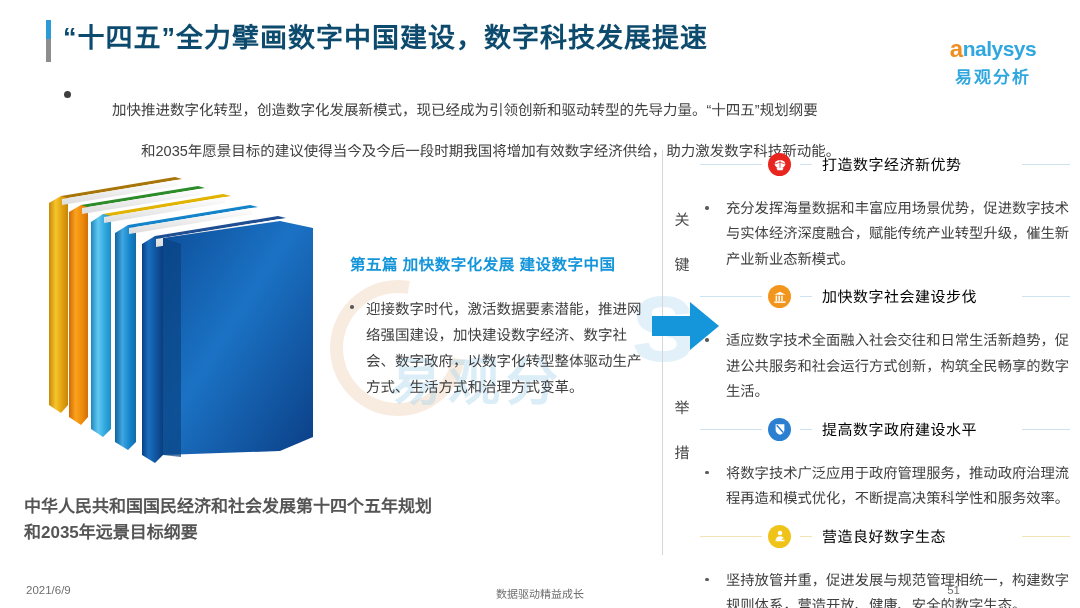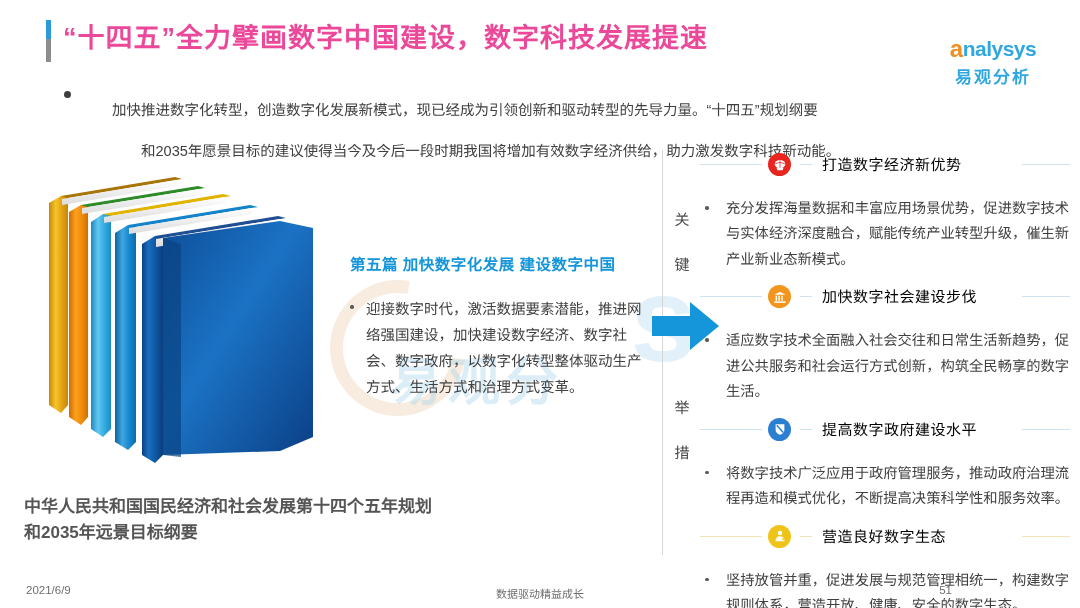--- a/index.html
+++ b/index.html
@@ -70,21 +70,21 @@
     width: 5px;
     height: 42px;
     background: linear-gradient(to bottom, #2b9ad6 0%, #2b9ad6 45%, #8d8d8d 45%, #8d8d8d 100%);
   }
   .page-title {
     position: absolute;
     left: 63px;
     top: 16px;
     font-size: 27px;
     font-weight: bold;
-    color: #ec4899;
+    color: #0c4a6e;
     letter-spacing: 1px;
     white-space: nowrap;
   }
 
   
   .logo {
     position: absolute;
     right: 22px;
     top: 12px;
     width: 130px;
@@ -318,21 +318,21 @@
     position: absolute;
     left: 0;
     top: 9px;
     width: 1080px;
     text-align: center;
     font-size: 11px;
     color: #6e6e6e;
   }
   .footer-right {
     position: absolute;
-    right: 24px;
+    right: 16px;
     top: 8px;
     font-size: 11.5px;
     color: #6e6e6e;
   }
 </style>
 </head>
 <body>
 
 <div class="watermark">
   <div class="wm-ring"></div>

